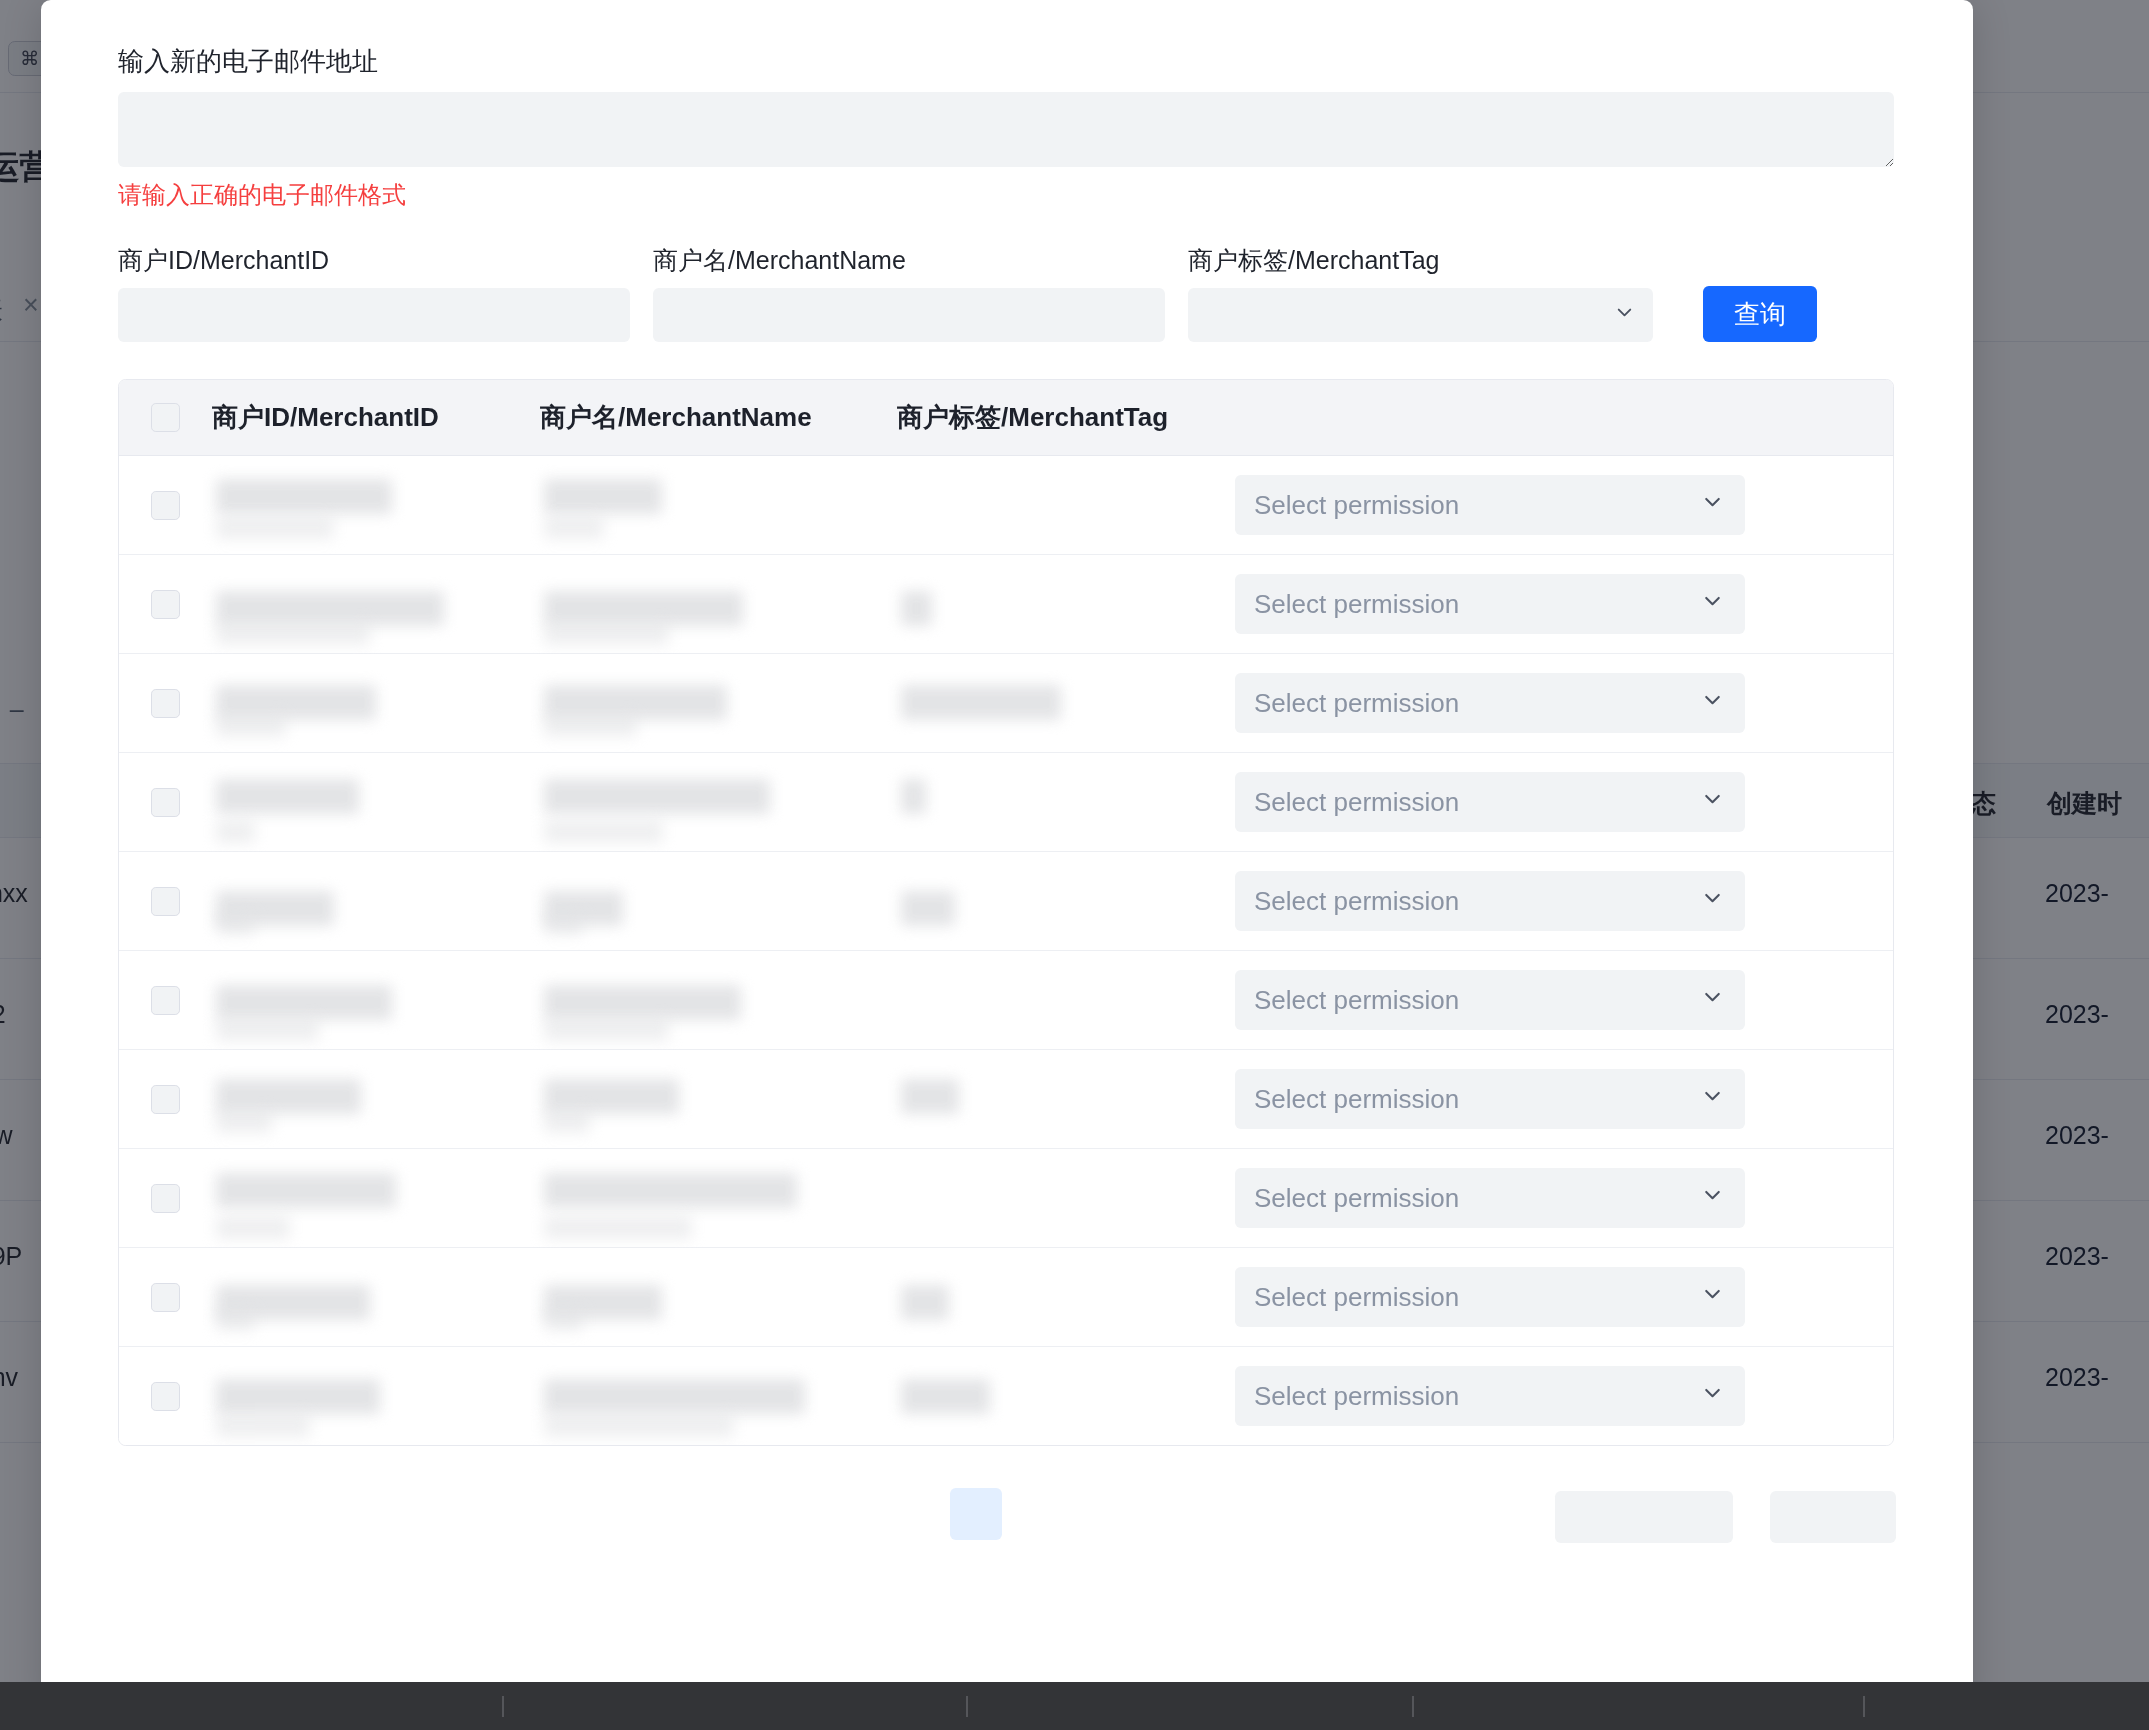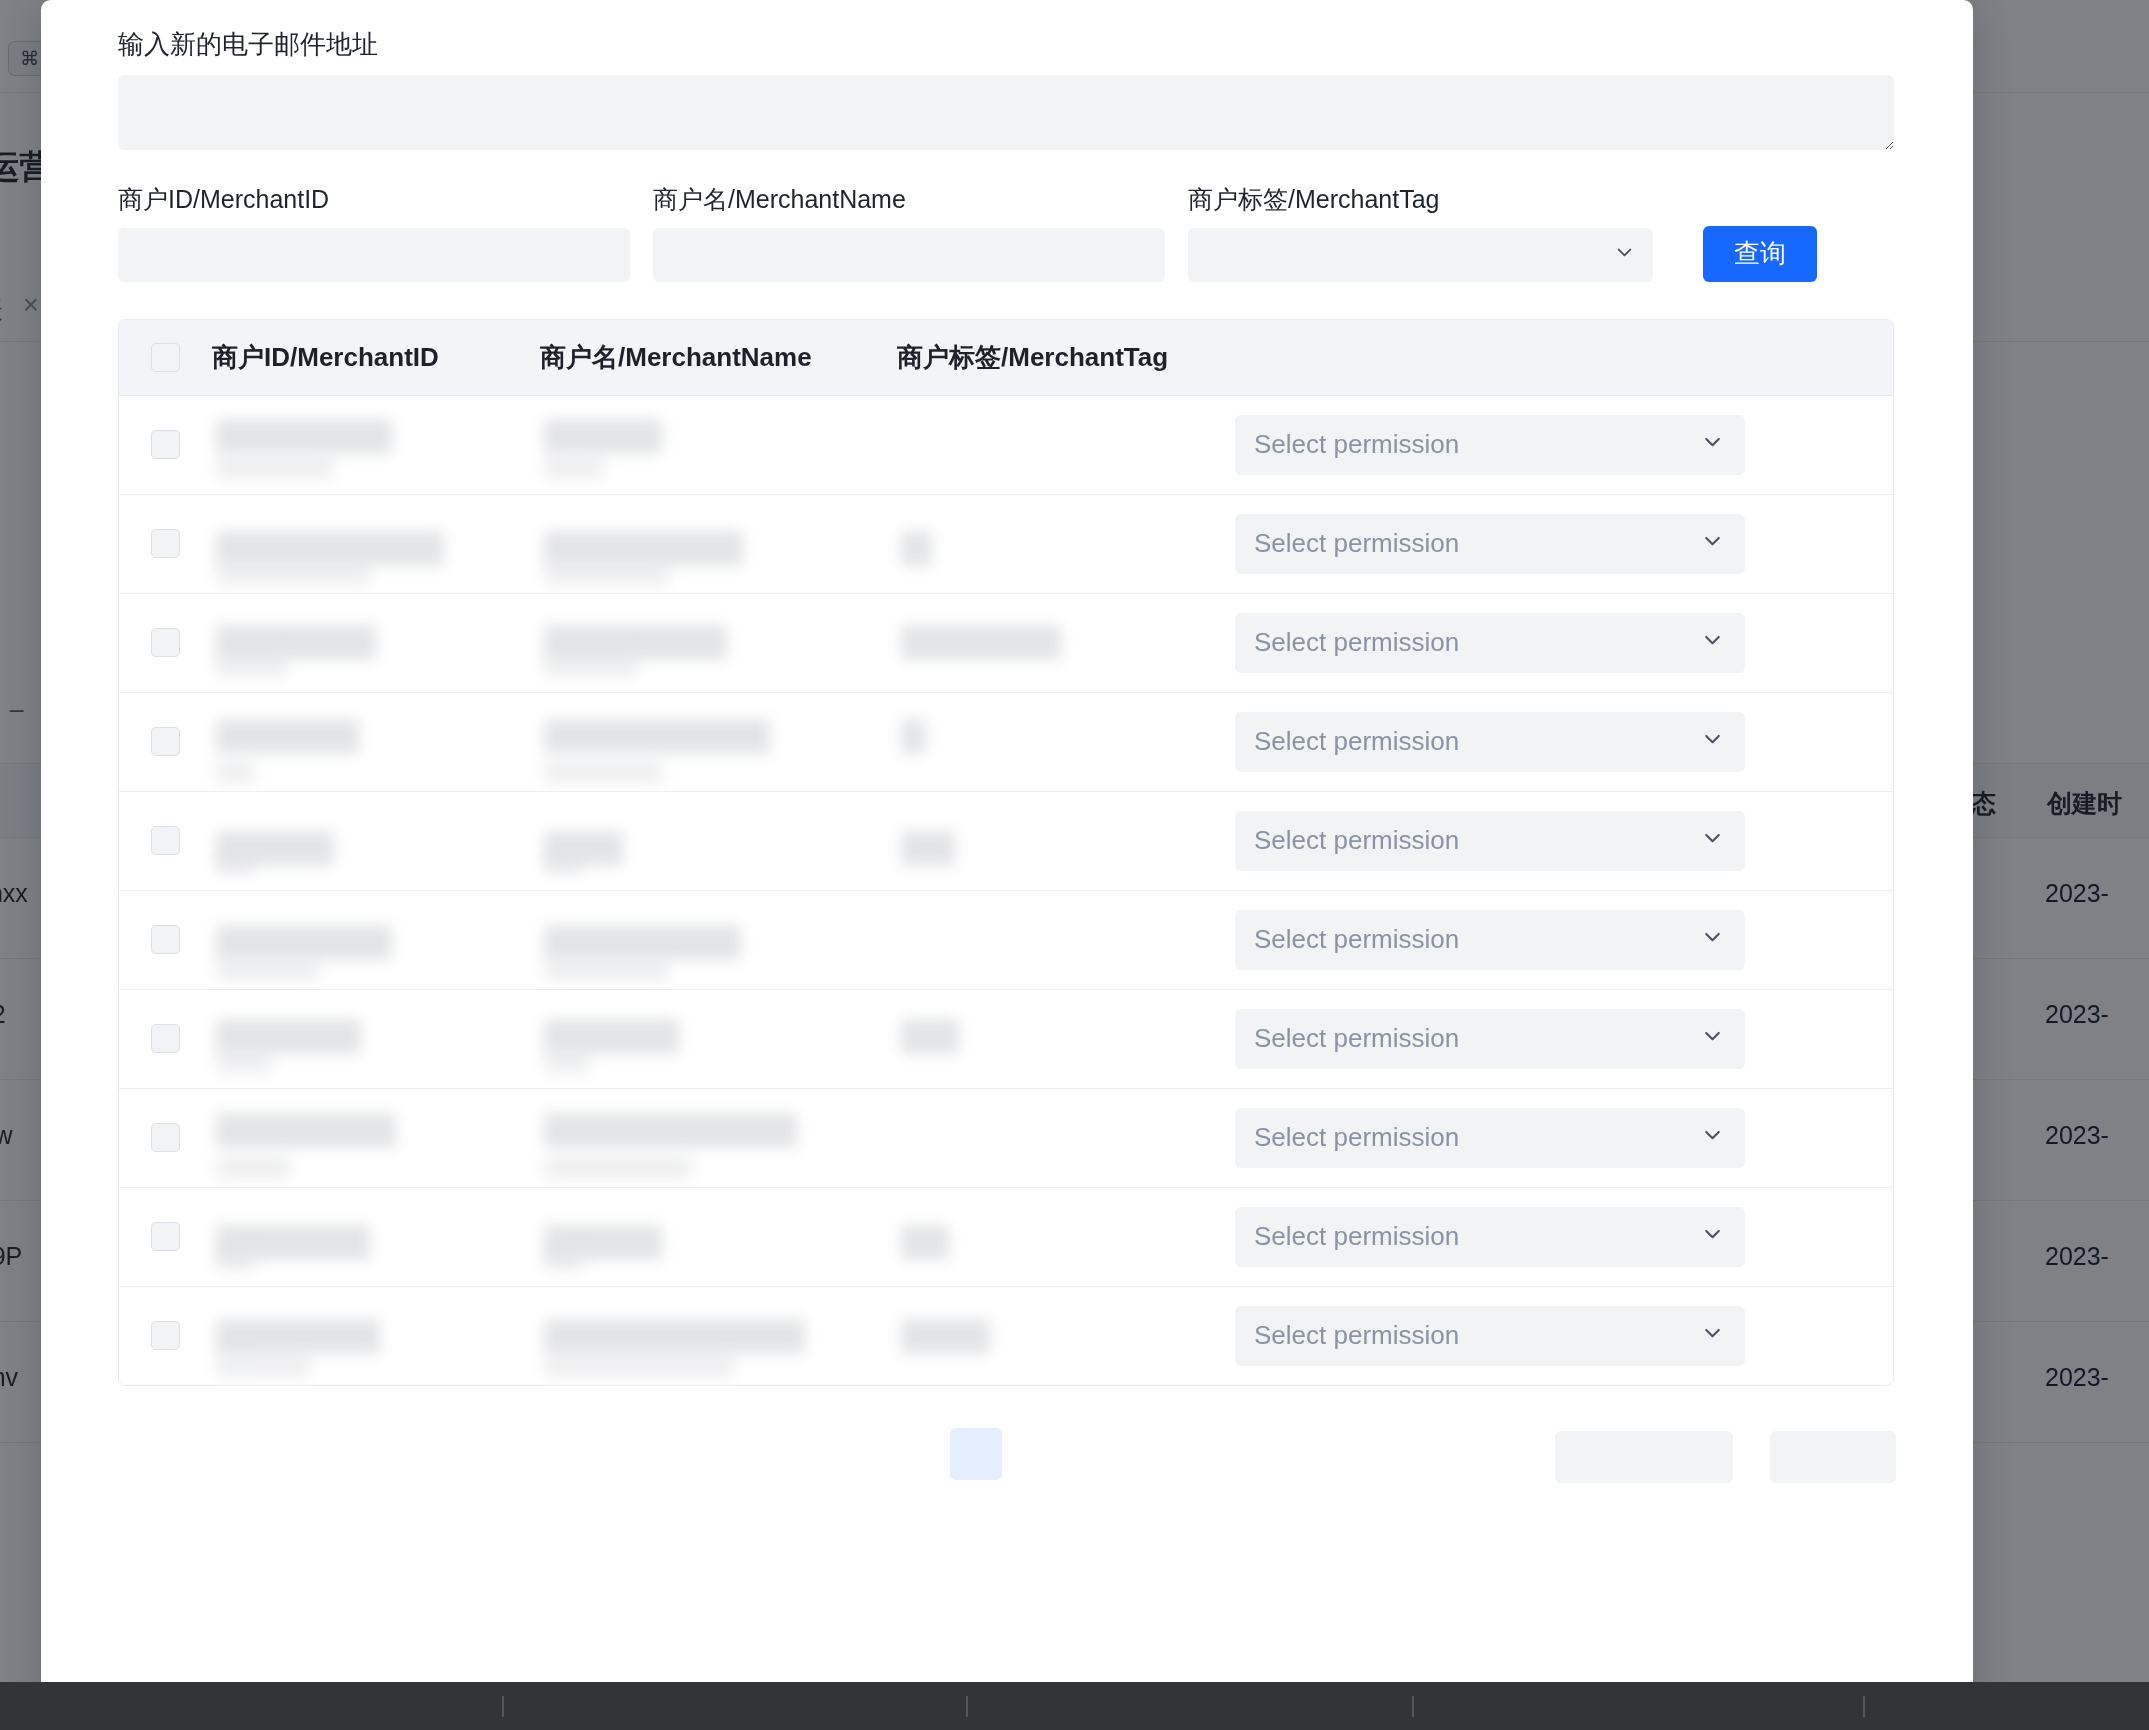--- a/index.html
+++ b/index.html
@@ -186,21 +186,21 @@
   .modal-close svg { display: block; }
 
   .modal-body {
     padding: 0 77px;
     position: relative;
   }
 
   .field-label {
     font-size: 26px;
     color: #1f232c;
-    margin-top: 28px;
+    margin-top: 45px;
     margin-bottom: 13.5px;
     line-height: 1.3;
   }
   .email-textarea {
     display: block;
     width: 1776px;
     height: 75px;
     background: #f1f3f5;
     border: none;
     border-radius: 5.8px;
@@ -441,20 +441,21 @@
 
 <div id="bg-dim"></div>
 
 <div id="modal">
 
 
   <div class="modal-body">
 
     <div class="field-label">输入新的电子邮件地址</div>
     <textarea class="email-textarea" placeholder="" style=""></textarea>
+    <div class="error-text">请输入正确的电子邮件格式</div>
 
 
     <div class="filters">
       <div class="filter-group">
         <div class="filter-label">商户ID/MerchantID</div>
         <input class="filter-input" type="text" placeholder="" style="">
       </div>
 
       <div class="filter-group">
         <div class="filter-label">商户名/MerchantName</div>

